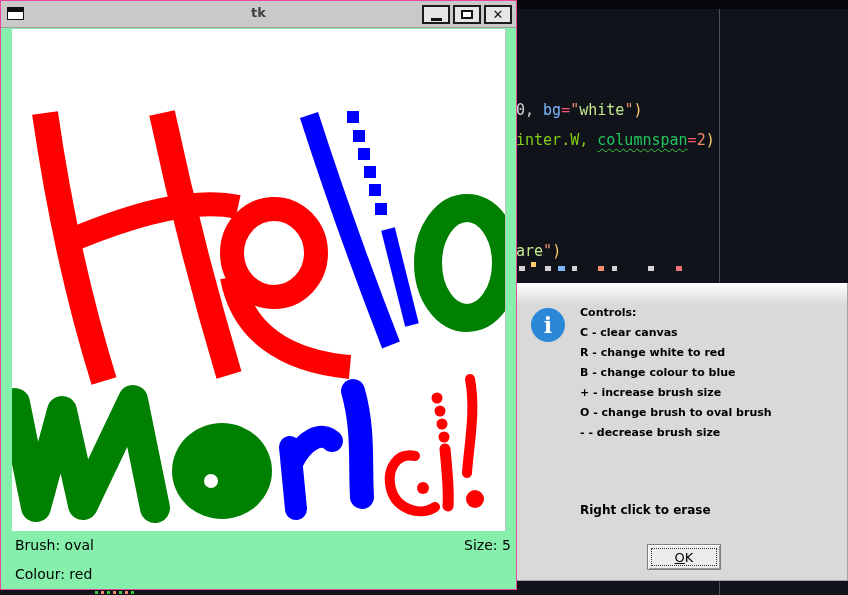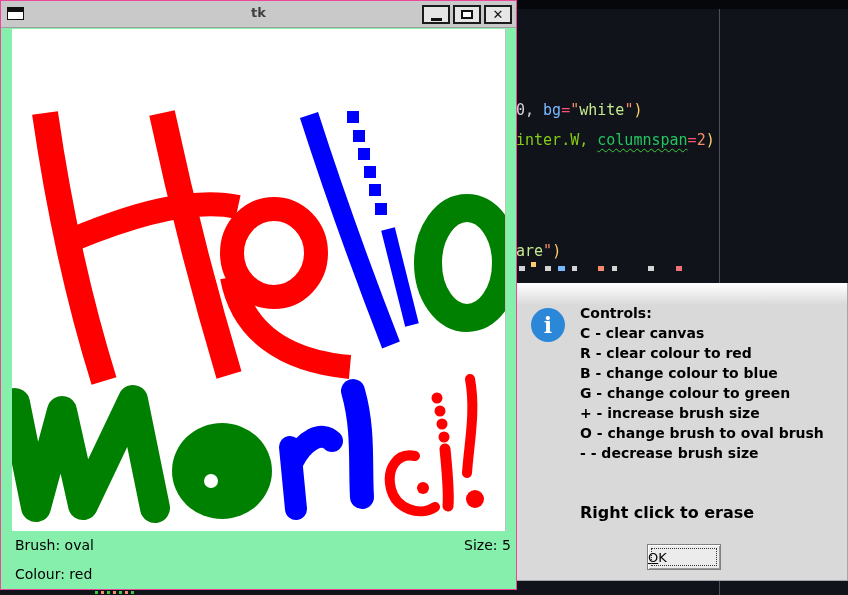--- a/index.html
+++ b/index.html
@@ -57,28 +57,28 @@
   .dialog{
     position:absolute;left:517px;top:283px;width:331px;height:298px;
     background:linear-gradient(#ffffff 0px,#f2f2f2 8px,#d9d9d9 22px);
     border-right:1px solid #a5a5a5;border-bottom:1px solid #a5a5a5;box-sizing:border-box;
   }
   .info-icon{
     position:absolute;left:14px;top:25px;width:34px;height:34px;border-radius:50%;
     background:#2b87d8;color:#fff;display:flex;align-items:center;justify-content:center;
     font-size:22px;font-weight:bold;font-family:"DejaVu Serif","Liberation Serif",serif;
   }
-  .dialog-text{position:absolute;left:63px;top:20px;font-size:14px;font-weight:bold;color:#000;}
+  .dialog-text{position:absolute;left:63px;top:20px;font-size:11px;font-weight:bold;color:#000;}
   .dialog-line{line-height:20px;white-space:pre;}
-  .dialog-footer{position:absolute;left:63px;top:220px;font-size:16px;font-weight:bold;color:#000;white-space:pre;}
+  .dialog-footer{position:absolute;left:63px;top:220px;font-size:12px;font-weight:bold;color:#000;white-space:pre;}
   .ok-button{
     position:absolute;left:130px;top:261px;width:74px;height:26px;
     background:#ececec;border:1px solid #808080;
     box-shadow:inset 1px 1px 0 #ffffff, inset -1px -1px 0 #9a9a9a;
-    box-sizing:border-box;display:flex;align-items:center;
+    box-sizing:border-box;display:flex;align-items:center;justify-content:center;
     font-size:13px;color:#000;cursor:default;
   }
   .ok-button .focus-rect{
     position:absolute;inset:3px;border:1px dotted #333;pointer-events:none;
   }
   .ok-underline{text-decoration:underline;}
 </style>
 </head>
 <body>
 
@@ -170,23 +170,22 @@
   <div class="statusbar-label" style="left:14px;top:536px;">Brush: oval</div>
   <div class="statusbar-label" style="left:463px;top:536px;">Size: 5</div>
   <div class="statusbar-label" style="left:14px;top:565px;">Colour: red</div>
 </div>
 
 <div class="dialog">
   <div class="info-icon">i</div>
   <div class="dialog-text">
     <div class="dialog-line">Controls:</div>
     <div class="dialog-line">C - clear canvas</div>
-    <div class="dialog-line">R - clear colour to red</div>
+    <div class="dialog-line">R - change white to red</div>
     <div class="dialog-line">B - change colour to blue</div>
-    <div class="dialog-line">G - change colour to green</div>
     <div class="dialog-line">+ - increase brush size</div>
     <div class="dialog-line">O - change brush to oval brush</div>
     <div class="dialog-line">- - decrease brush size</div>
   </div>
   <div class="dialog-footer">Right click to erase</div>
   <div class="ok-button">
     <div class="focus-rect"></div>
     <span><span class="ok-underline">O</span><span>K</span></span>
   </div>
 </div>

